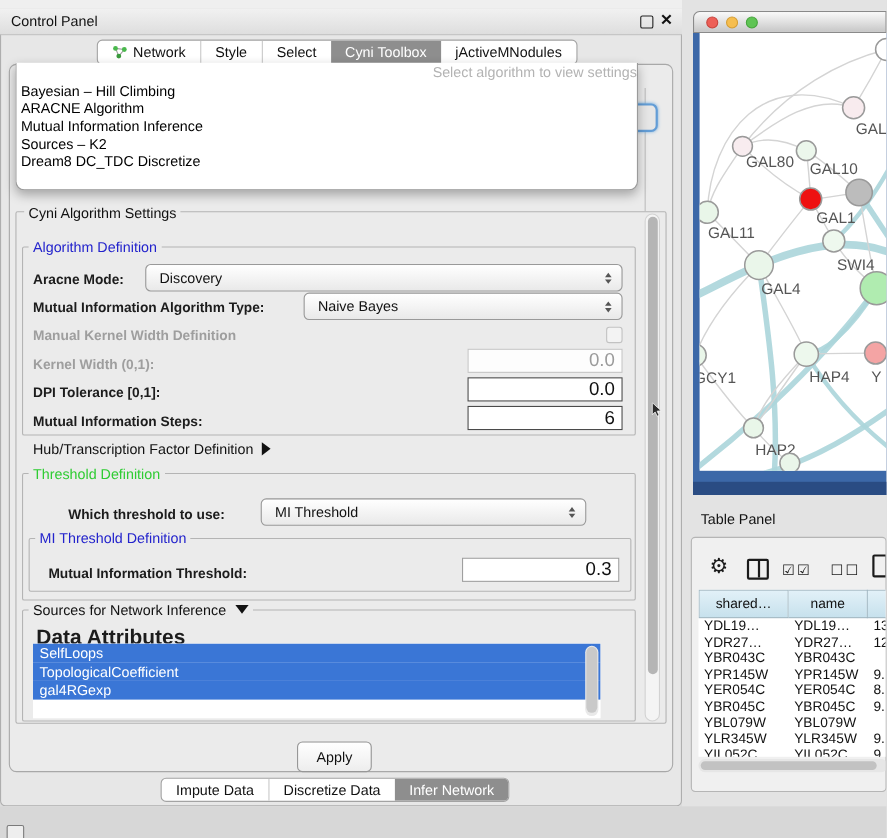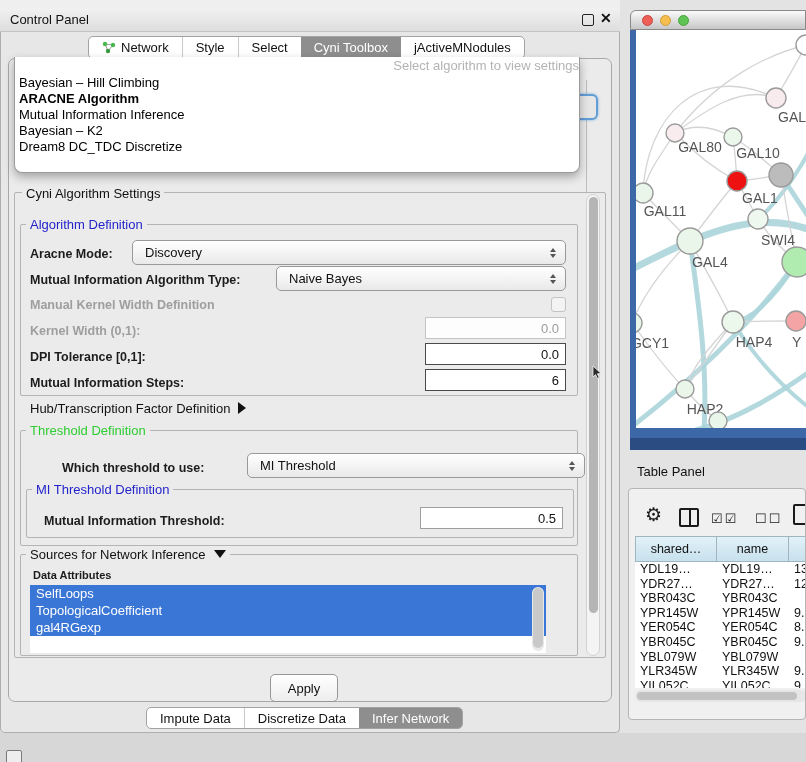--- a/index.html
+++ b/index.html
@@ -41,37 +41,37 @@
   .vline-frag{left:586px;top:80px;width:1px;height:112px;background:#bdbdbd}
   .focus-sliver{left:564px;top:94px;width:34px;height:26px;background:#e6e6e6;
       border:2px solid #639dd6;border-radius:6px;box-shadow:0 0 3px #77aede;box-sizing:border-box}
 
   
   .popup{left:14px;top:57px;width:566px;height:116px;background:#fff;
       border:1px solid #9a9a9a;border-top:none;border-radius:0 0 8px 8px;
       box-shadow:0 4px 10px rgba(0,0,0,.3);z-index:40;box-sizing:border-box}
   .dd-prompt{height:18px;line-height:18px;text-align:right;color:#b3b3b3;font-size:13px}
   .dd-item{height:16px;line-height:16px;font-size:13px;padding-left:4px;color:#000;white-space:nowrap}
-  .dd-item.bold{font-weight:bold}
+  .dd-item.bold{font-weight:normal}
 
   
   .grp{border:1px solid #b4b4b4;border-radius:2px;box-sizing:border-box}
   .grp-title{font-size:13px;background:#ebebeb;padding:0 4px;white-space:nowrap;color:#111}
   .grp-title.blue{color:#2323cc}
   .grp-title.green{color:#2fcc33}
   .lbl{font-size:12.5px;font-weight:bold;color:#1c1c1c;white-space:nowrap}
   .lbl.disabled{color:#9e9e9e}
   .plain{font-size:13px;color:#111;white-space:nowrap}
   .combo{background:linear-gradient(#ffffff,#e9e9e9);border:1px solid #999;border-radius:5px;
       font-size:13px;color:#111;box-sizing:border-box;display:flex;align-items:center;padding-left:12px}
   .updown{position:absolute;right:9px;top:50%;transform:translateY(-50%);display:flex;flex-direction:column;gap:2px}
   .updown i{display:block;width:0;height:0;border-left:3.5px solid transparent;border-right:3.5px solid transparent}
   .updown .u{border-bottom:4.5px solid #555}
   .updown .d{border-top:4.5px solid #555}
-  .field{background:#fff;border:1px solid #c4c4c4;font-size:13px;color:#111;text-align:left;
+  .field{background:#fff;border:1px solid #c4c4c4;font-size:17px;color:#111;text-align:left;
       box-sizing:border-box;display:flex;align-items:center;justify-content:flex-end;padding-right:6px}
   .field.strong{border:1.5px solid #4a4a4a}
   .field.disabled{color:#9b9b9b;background:#fdfdfd}
   .checkbox{background:#f3f3f3;border:1px solid #c2c2c2;border-radius:3px;box-sizing:border-box}
   .tri-right{display:inline-block;width:0;height:0;border-top:6px solid transparent;
       border-bottom:6px solid transparent;border-left:8px solid #111;margin-left:8px;vertical-align:-1px}
   .tri-down{display:inline-block;width:0;height:0;border-left:6px solid transparent;
       border-right:6px solid transparent;border-top:8px solid #111;margin-left:8px;vertical-align:1px}
 
   .attr-list{background:#fff;overflow:hidden}
@@ -206,39 +206,39 @@
 <div class="abs field strong" style="left:425px;top:369px;width:141px;height:22px">6</div>
 
 <div class="abs plain" style="left:30px;top:401px">
   <span>Hub/Transcription Factor Definition</span><span class="tri-right"></span>
 </div>
 
 <div class="abs grp" style="left:20px;top:430px;width:558px;height:116px"></div>
 <div class="abs grp-title green" style="left:26px;top:423px">Threshold Definition</div>
 
 <div class="abs lbl" style="left:62px;top:461px">Which threshold to use:</div>
-<div class="abs combo" style="left:247px;top:453px;width:338px;height:25px">
+<div class="abs combo" style="left:237px;top:453px;width:296px;height:25px">
   <span>MI Threshold</span>
   <span class="updown">
       <i class="u"></i>
       <i class="d"></i>
     </span>
 </div>
 
 <div class="abs grp" style="left:26px;top:489px;width:548px;height:49px"></div>
 <div class="abs grp-title blue" style="left:32px;top:482px">MI Threshold Definition</div>
 
 <div class="abs lbl" style="left:44px;top:514px">Mutual Information Threshold:</div>
-<div class="abs field" style="left:420px;top:507px;width:143px;height:22px;border:1px solid #9f9f9f">0.5</div>
+<div class="abs field" style="left:420px;top:507px;width:143px;height:22px;border:1px solid #9f9f9f">0.3</div>
 
 <div class="abs grp" style="left:20px;top:554px;width:558px;height:102px"></div>
 <div class="abs grp-title" style="left:26px;top:547px">
   <span>Sources for Network Inference</span><span class="tri-down"></span>
 </div>
-<div class="abs lbl" style="left:33px;top:569px;font-size:11px">Data Attributes</div>
+<div class="abs lbl" style="left:33px;top:569px;font-size:19px">Data Attributes</div>
 <div class="abs attr-list" style="left:30px;top:585px;width:516px;height:68px">
     <div class="attr">SelfLoops</div>
     <div class="attr">TopologicalCoefficient</div>
     <div class="attr">gal4RGexp</div>
   </div>
 <div class="abs sb-track" style="left:532px;top:587px;width:12px;height:64px;background:#e9e9e9;border:none">
   <div class="sb-thumb" style="left:1px;top:1px;width:10px;height:60px;background:#c9c9c9"></div>
 </div>
 
 <div class="abs apply-btn">Apply</div>
@@ -254,21 +254,21 @@
       <span>Infer Network</span>
     </div>
 </div>
 
 <div class="abs popup">
   <div class="dd-prompt">Select algorithm to view settings</div>
   <div>
       <div class="dd-item">Bayesian – Hill Climbing</div>
       <div class="dd-item bold">ARACNE Algorithm</div>
       <div class="dd-item">Mutual Information Inference</div>
-      <div class="dd-item">Bayesian – K2</div>
+      <div class="dd-item">Sources – K2</div>
       <div class="dd-item">Dream8 DC_TDC Discretize</div>
     </div>
 </div>
 
 <div class="abs net-win">
   <div class="abs net-frame"></div>
   <div class="abs net-frame-dark"></div>
   <div class="abs net-canvas">
     <svg width="170" height="398" viewBox="0 0 170 398" style="display:block">
 

